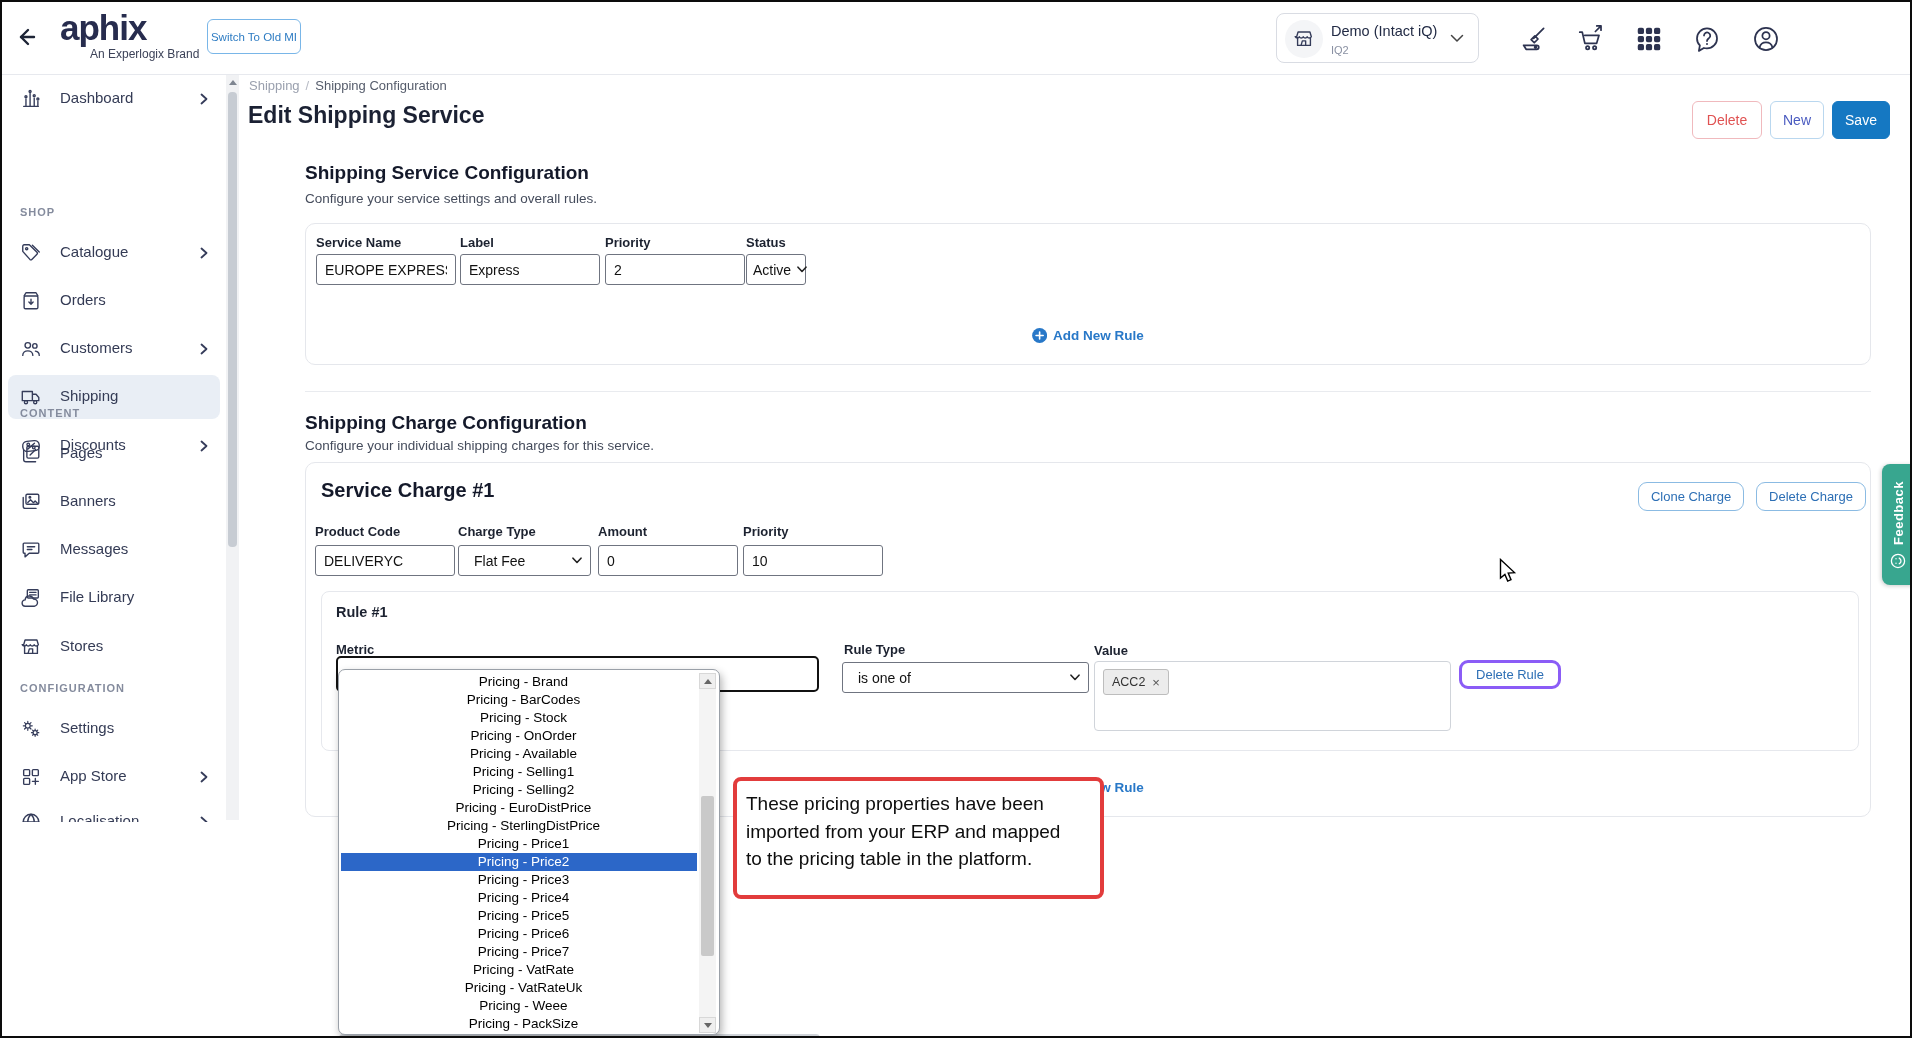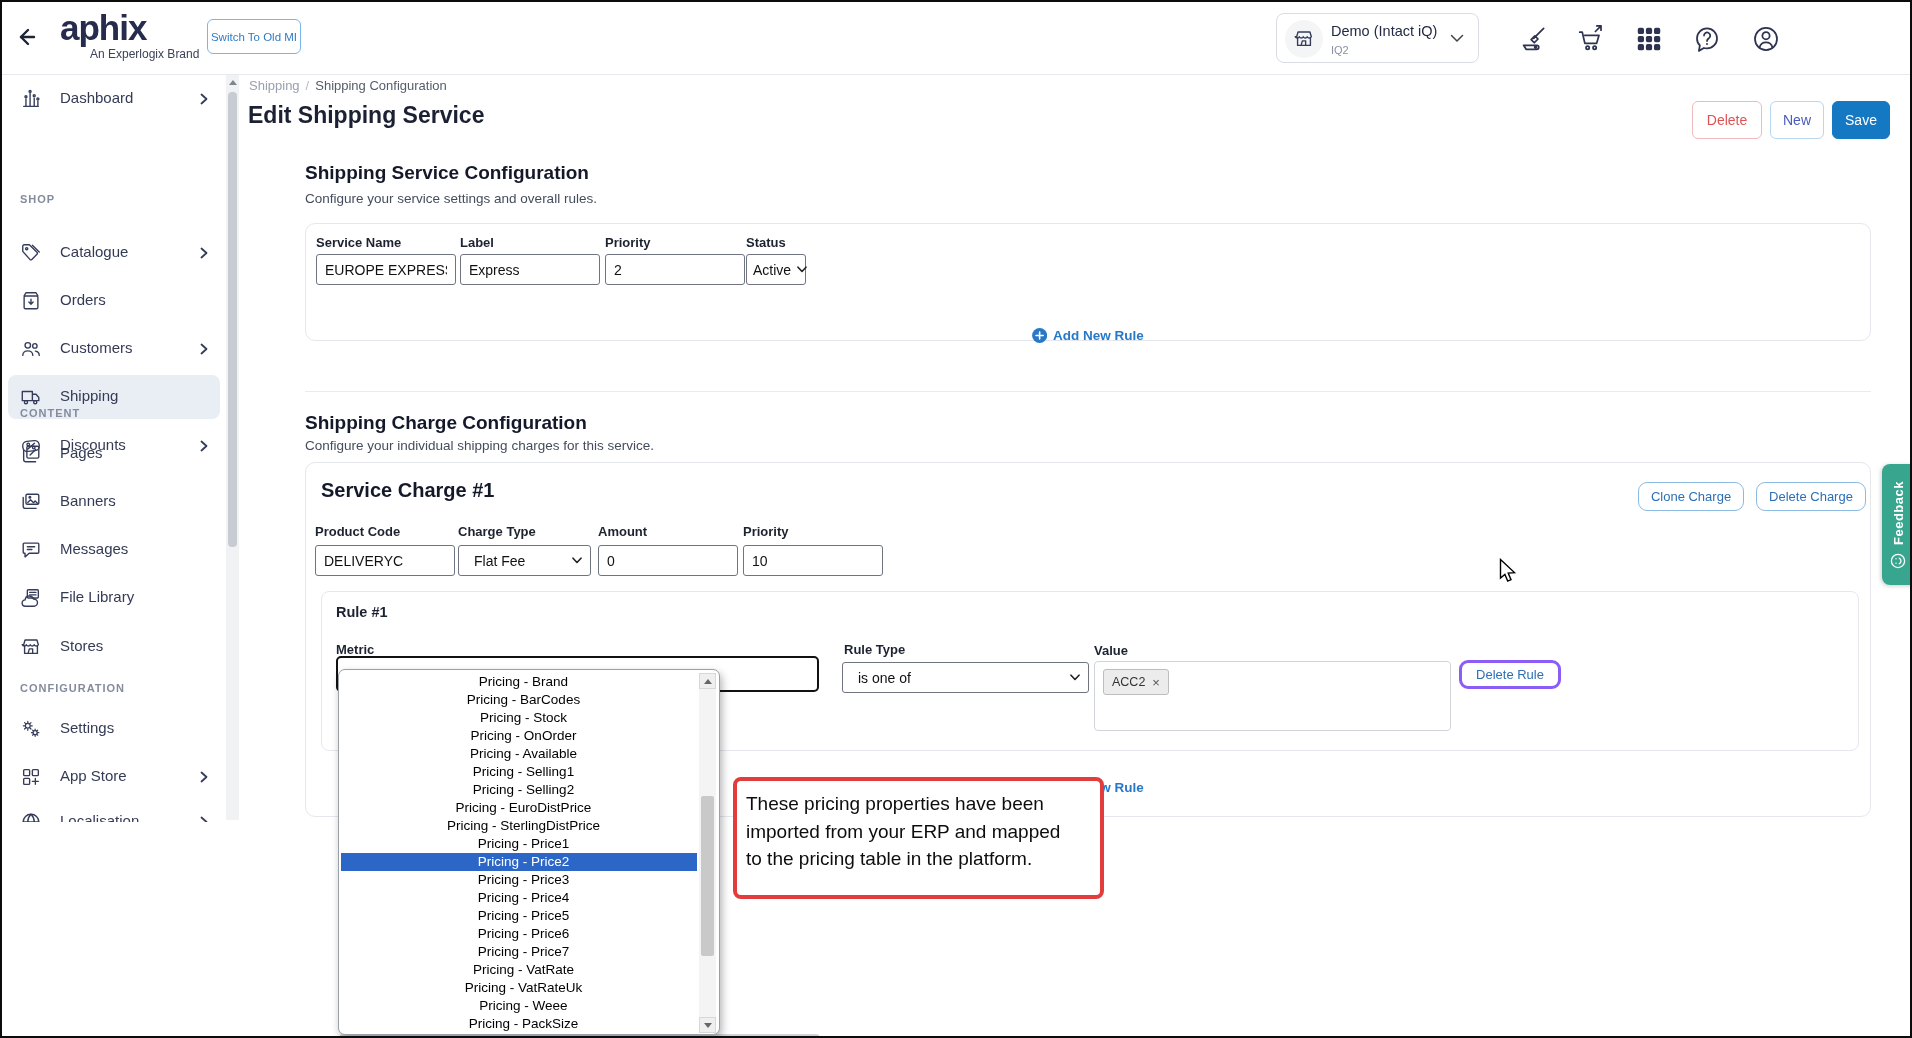--- a/index.html
+++ b/index.html
@@ -57,21 +57,21 @@
   .hdr-btn { position:absolute; top:99px; height:38px; border-radius:6px; font-size:14px;
              display:flex; align-items:center; justify-content:center; cursor:pointer; background:#fff; }
   #btn-delete { left:1690px; width:70px; border:1px solid #f0b9bd; color:#e05252; }
   #btn-new    { left:1768px; width:54px; border:1px solid #b9d7ef; color:#4a5bc0; }
   #btn-save   { left:1830px; width:58px; border:1px solid #1578c2; background:#1578c2; color:#fff; }
 
   .sec-h  { position:absolute; left:303px; font-size:19px; font-weight:bold; color:#14192a; }
   .sec-sub{ position:absolute; left:303px; font-size:13.5px; color:#454c5c; }
 
   .card { position:absolute; left:303px; width:1566px; border:1px solid #e5e7ec; border-radius:10px; background:#fff; }
-  #card1 { top:221px; height:118px; }
+  #card1 { top:221px; height:142px; }
   #card2 { top:460px; height:355px; }
   #divider { position:absolute; left:303px; top:389px; width:1566px; height:1px; background:#e9ebef; }
 
   .flabel { position:absolute; font-size:13px; font-weight:bold; color:#1c2230; }
   .fld { position:absolute; height:31px; border:1px solid #6f7480; border-radius:3px; background:#fff;
          font-family:"Liberation Sans",sans-serif; font-size:14px; color:#111; padding:0 8px; }
   .sel { display:flex; align-items:center; justify-content:space-between; cursor:pointer;padding-left:15px; }
   .sel .sv { font-size:14px; color:#111; }
   .sel .sc { margin-left:6px; }
 
@@ -229,21 +229,21 @@
           </svg>
           </span>
         <span class="slabel">Dashboard</span>
         <span class="schev">
           <svg width="12" height="14" viewBox="0 0 12 14" class="ico" style="stroke-width:1.8">
               <path d="M3.5 2.5L8.5 7l-5 4.5"></path>
             </svg>
           </span>
       </div>
 
-      <div class="ssec" style="top:118px">SHOP</div>
+      <div class="ssec" style="top:131px">SHOP</div>
 
       <div class="srow" style="top:156px">
         <span class="sic">
           <svg width="22" height="22" viewBox="0 0 24 24" class="ico">
             <path d="M3 10.2V4.5A1.5 1.5 0 0 1 4.5 3h5.7l8.3 8.3a1.5 1.5 0 0 1 0 2.1l-5.6 5.6a1.5 1.5 0 0 1-2.1 0z"></path>
             <circle cx="7.3" cy="7.3" r="1.2"></circle>
               <path d="M13.5 3.5l7.5 7.5"></path>
           </svg>
           </span>
         <span class="slabel">Catalogue</span>

